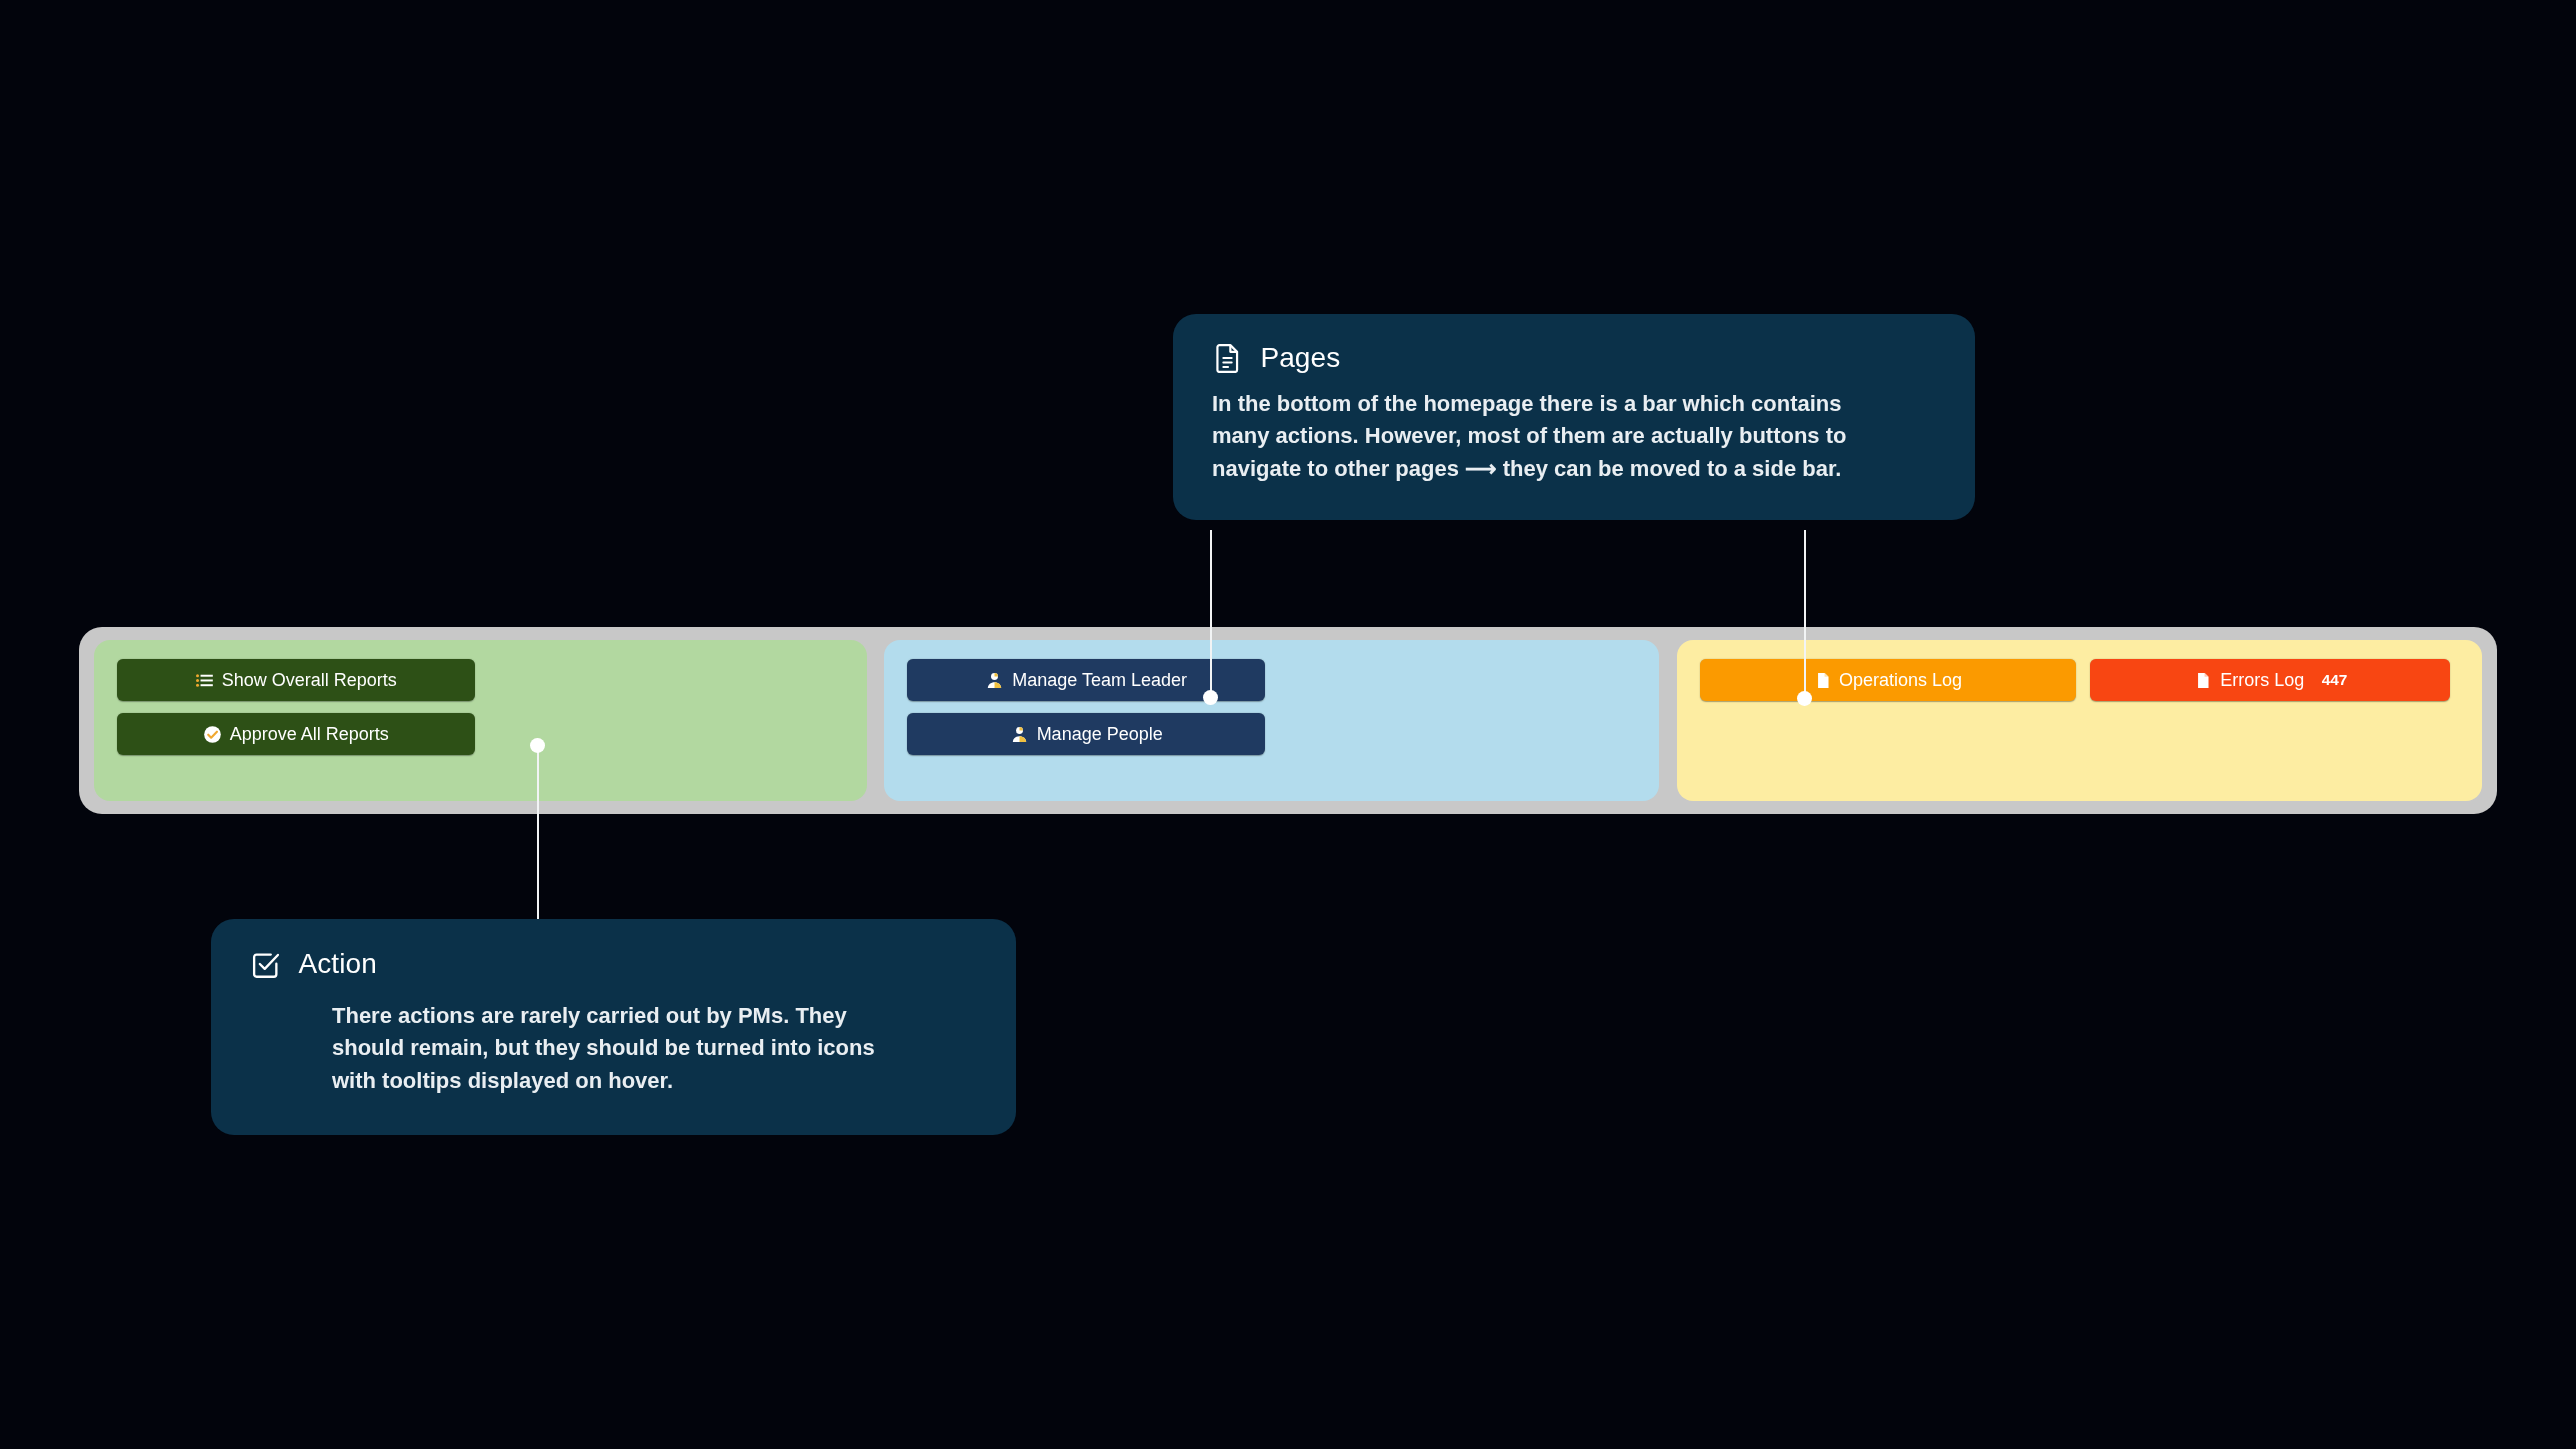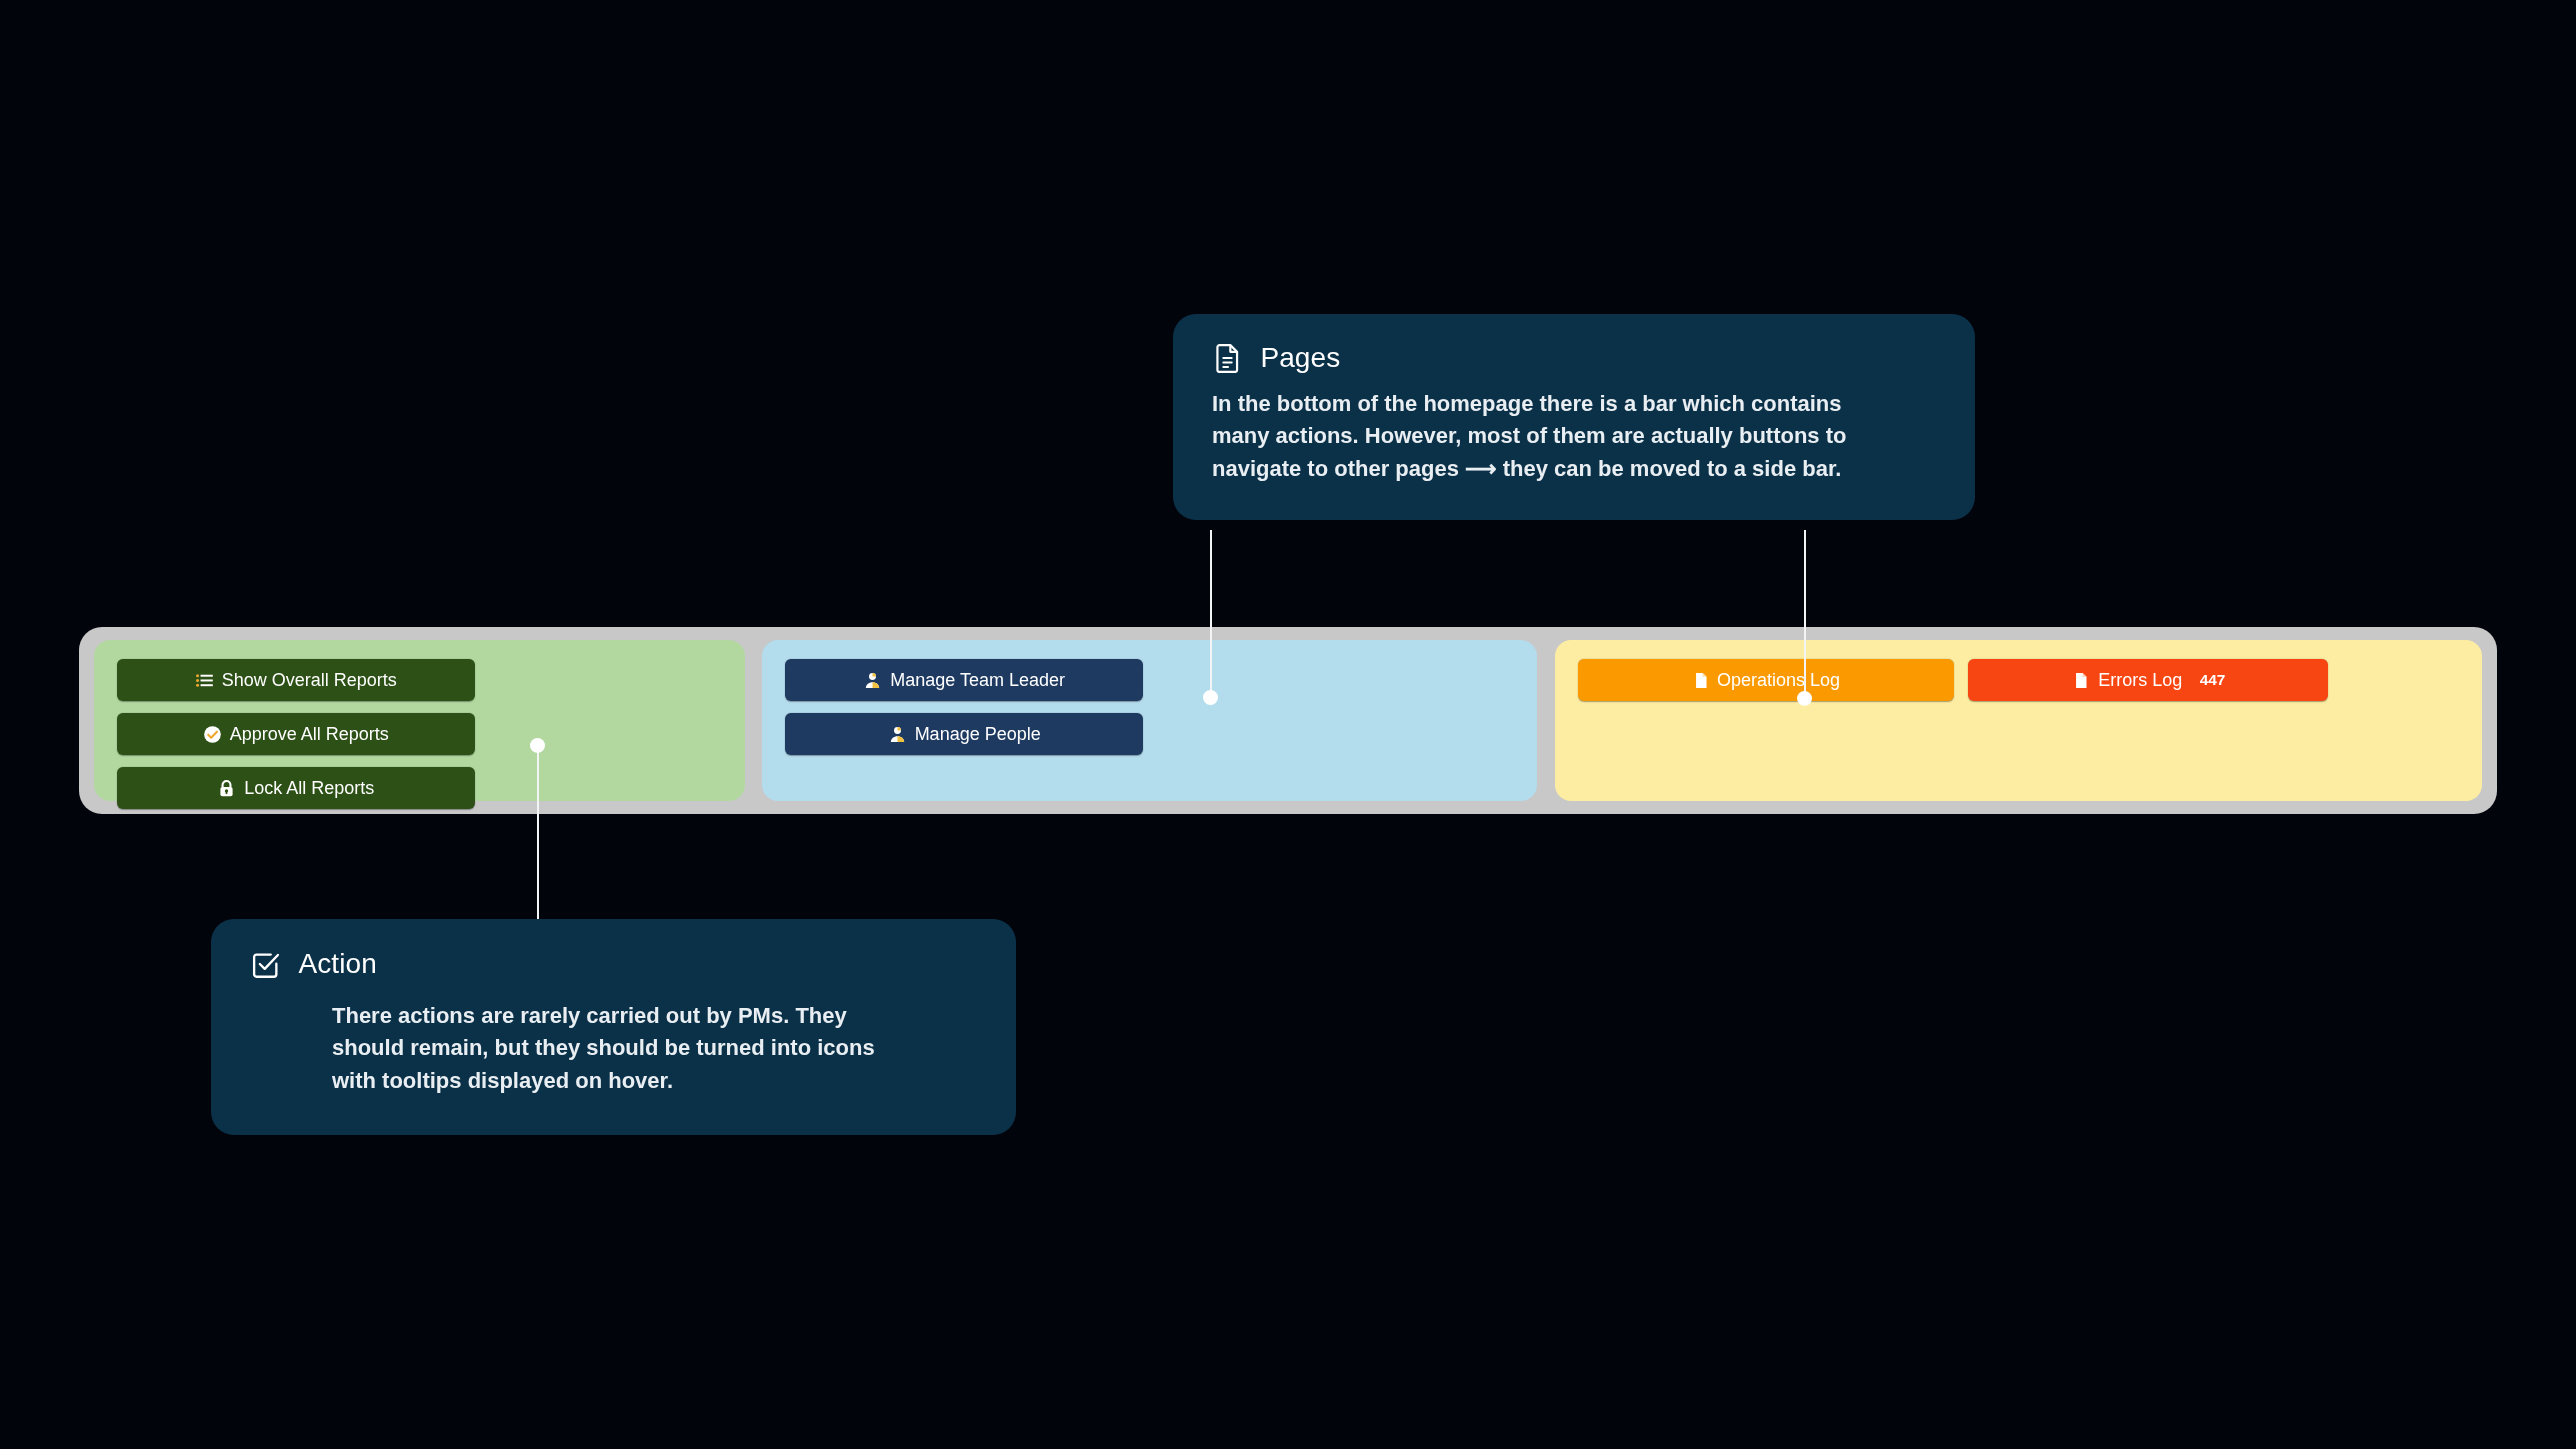--- a/index.html
+++ b/index.html
@@ -113,21 +113,21 @@
   .bar-group {
     border-radius: 16px;
     padding: 19px 23px;
     display: flex;
     flex-wrap: wrap;
     align-content: flex-start;
     gap: 12px 14.8px;
   }
   #group-actions {
     background: #b2d8a0;
-    width: 651px;
+    width: 773px;
   }
   #group-pages {
     background: #b3dced;
     width: 775px;
   }
   #group-logs {
     background: #fdeda2;
     flex: 1;
   }
 
@@ -193,31 +193,20 @@
     <button class="bar-btn btn-green">
       <span class="btn-icon">
         <svg viewBox="0 0 24 24">
           <circle cx="12" cy="12" r="10.5" fill="#ffffff"></circle>
           <path d="M6.6 12.3 L10.3 16 L17.6 8.4" stroke="#f0a830" stroke-width="2.7" fill="none" stroke-linecap="round" stroke-linejoin="round"></path>
         </svg>
       </span>
       <span>Approve All Reports</span>
     </button>
 
-    <button class="bar-btn btn-green">
-      <span class="btn-icon">
-        <svg viewBox="0 0 24 24">
-          <path d="M7 10.5 V7.6 a5 5 0 0 1 10 0 V10.5" stroke="#ffffff" stroke-width="2.6" fill="none"></path>
-          <rect x="4.3" y="10.2" width="15.4" height="11.6" rx="2.4" fill="#ffffff"></rect>
-          <circle cx="12" cy="15.1" r="2.1" fill="#2d5016"></circle>
-          <rect x="11" y="15.1" width="2" height="3.9" fill="#2d5016"></rect>
-        </svg>
-      </span>
-      <span>Lock All Reports</span>
-    </button>
 
   </div>
 
   <div class="bar-group" id="group-pages">
 
     <button class="bar-btn btn-navy">
       <span class="btn-icon">
         <svg viewBox="0 0 24 24">
           <circle cx="12" cy="7" r="4.4" fill="#ffffff"></circle>
           <path d="M12 2.6 a4.4 4.4 0 0 1 4.4 4.4 h-4.4 z" fill="#f0c040"></path>

